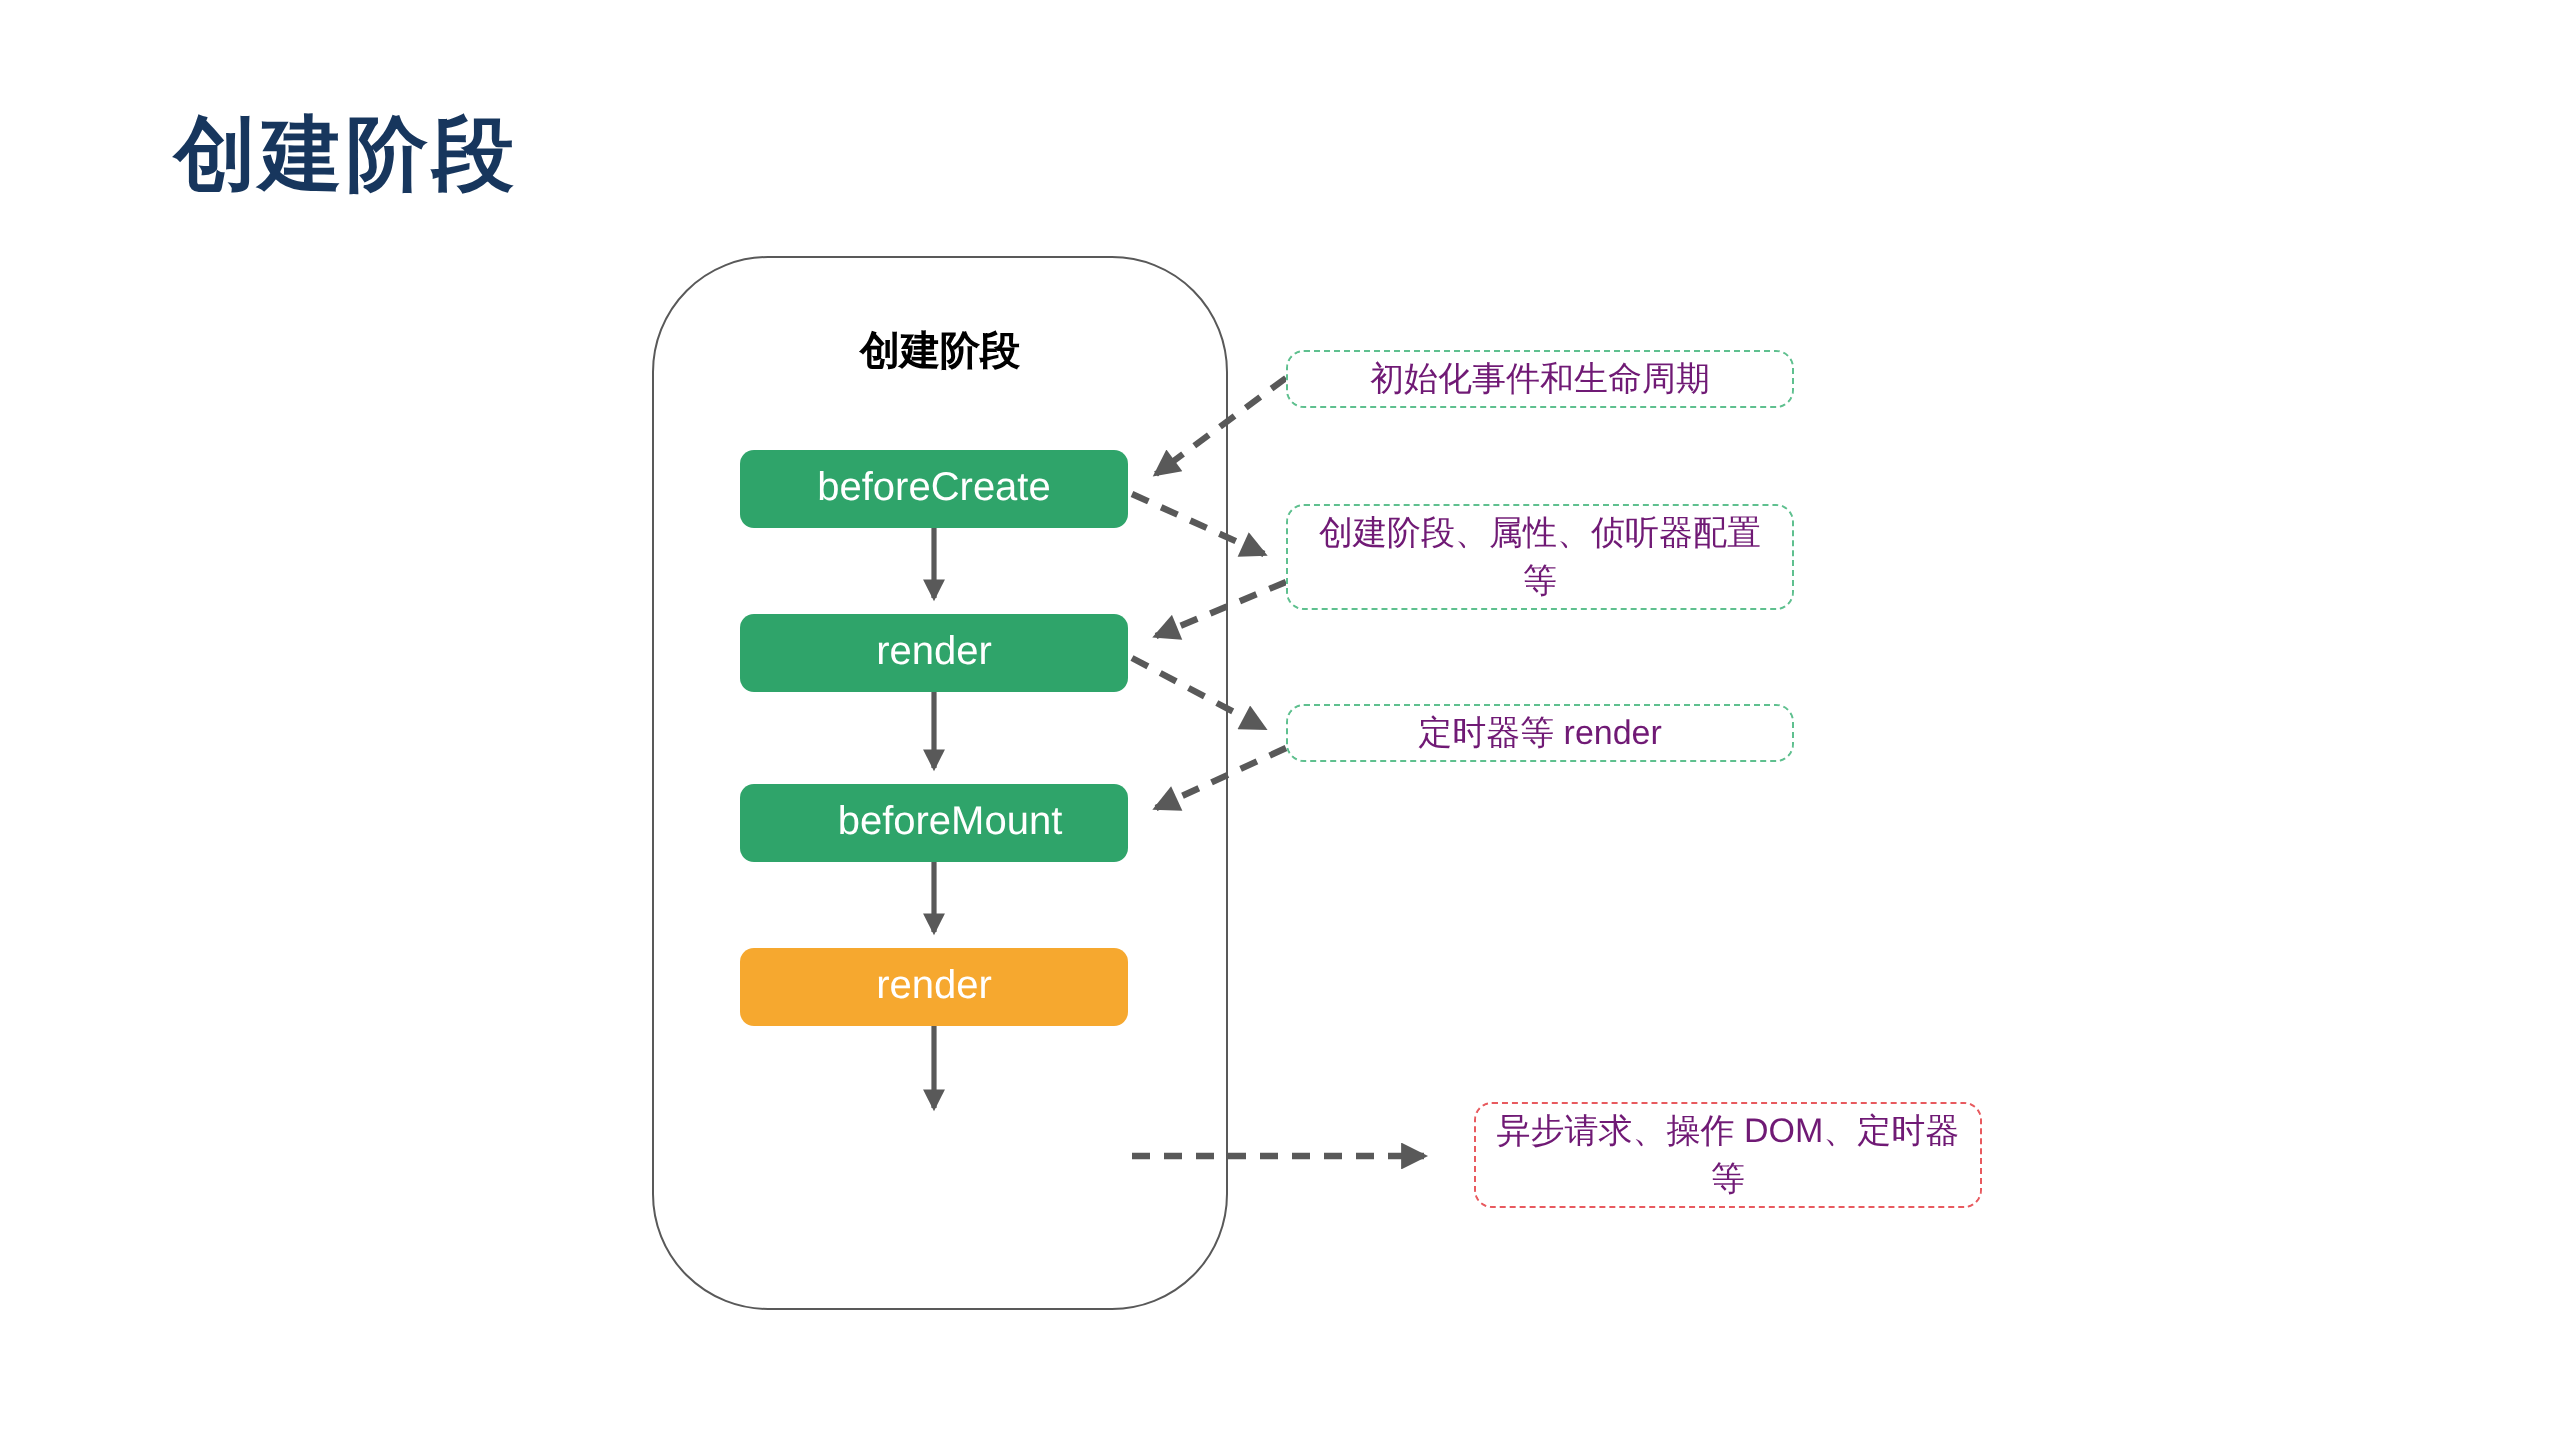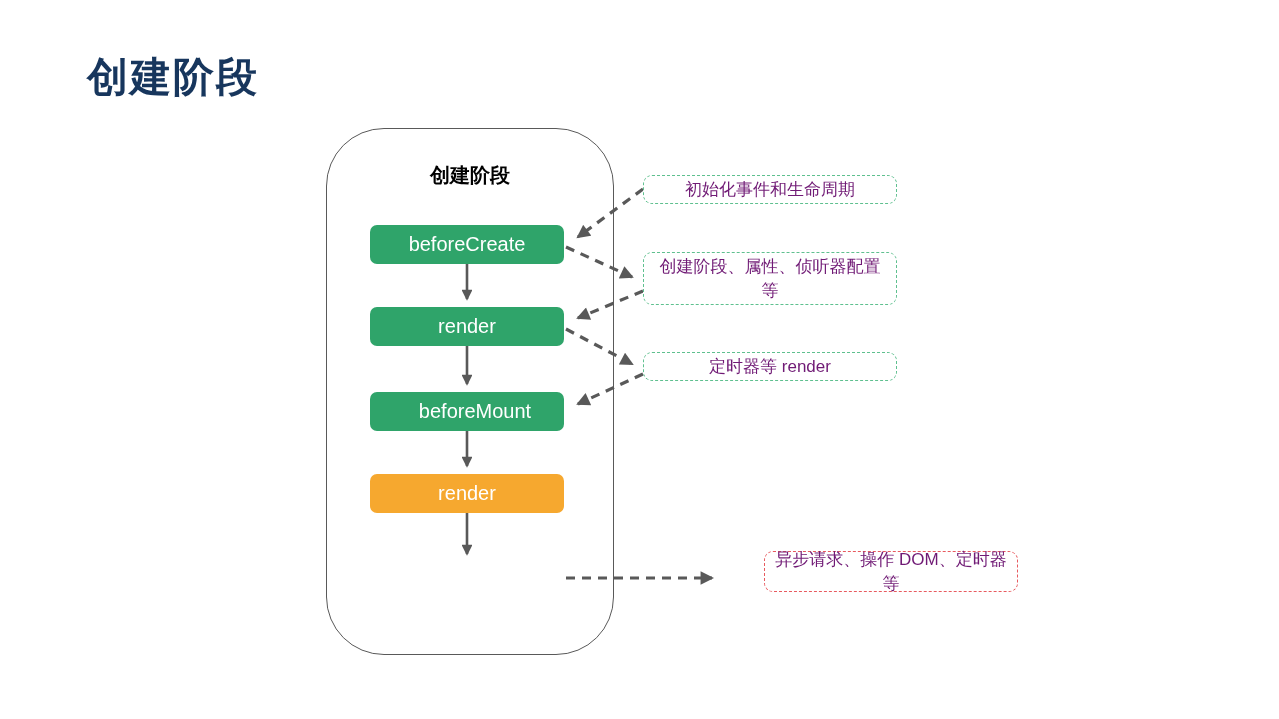--- a/index.html
+++ b/index.html
@@ -81,21 +81,21 @@
     color: #701a75;
     line-height: 1.4;
     padding: 2px 8px;
   }
   .annotation-green { border: 1.6px dashed #5FC08F; }
   .annotation-red   { border: 1.6px dashed #E85A5F; }
 
   .annotation-init    { left: 643px; top: 175px; height: 29px; }
   .annotation-observe { left: 643px; top: 252px; height: 53px; }
   .annotation-compile { left: 643px; top: 352px; height: 29px; }
-  .annotation-async   { left: 764px; top: 551px; height: 41px; }
+  .annotation-async   { left: 737px; top: 551px; height: 53px; }
 
   .connector-layer {
     position: absolute;
     left: 0; top: 0;
     width: 1279px;
     height: 719px;
     pointer-events: none;
   }
   .solid-edge {
     stroke: #595959;

